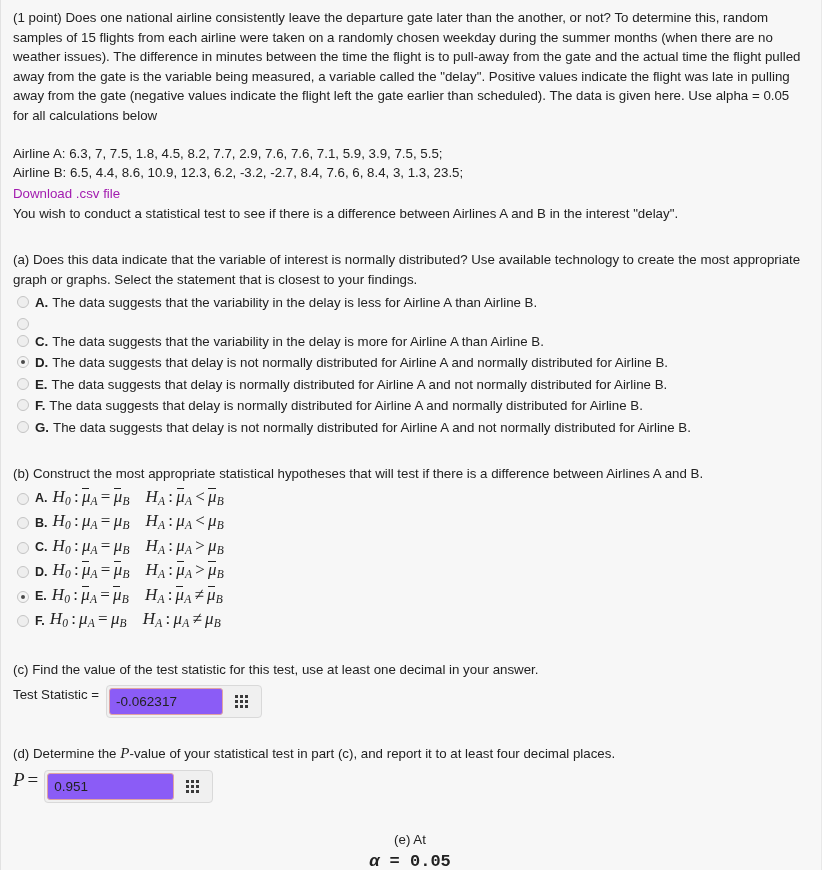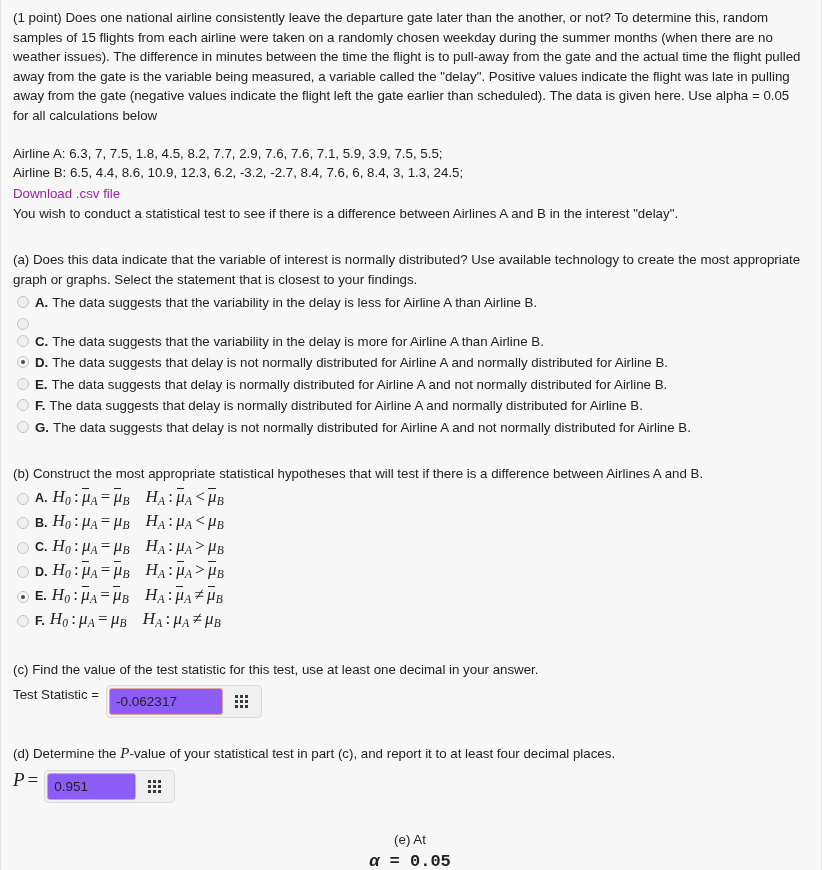--- a/index.html
+++ b/index.html
@@ -190,21 +190,21 @@
 </style>
 </head>
 <body>
 
 <div id="page">
   <div class="content">
 
     <p class="intro">(1 point) Does one national airline consistently leave the departure gate later than the another, or not? To determine this, random samples of 15 flights from each airline were taken on a randomly chosen weekday during the summer months (when there are no weather issues). The difference in minutes between the time the flight is to pull-away from the gate and the actual time the flight pulled away from the gate is the variable being measured, a variable called the "delay". Positive values indicate the flight was late in pulling away from the gate (negative values indicate the flight left the gate earlier than scheduled). The data is given here. Use alpha = 0.05 for all calculations below</p>
 
     <p class="dataline">Airline A: 6.3, 7, 7.5, 1.8, 4.5, 8.2, 7.7, 2.9, 7.6, 7.6, 7.1, 5.9, 3.9, 7.5, 5.5;</p>
-    <p class="dataline">Airline B: 6.5, 4.4, 8.6, 10.9, 12.3, 6.2, -3.2, -2.7, 8.4, 7.6, 6, 8.4, 3, 1.3, 24.5;</p>
+    <p class="dataline">Airline B: 6.5, 4.4, 8.6, 10.9, 12.3, 6.2, -3.2, -2.7, 8.4, 7.6, 6, 8.4, 3, 1.3, 23.5;</p>
     <a class="csvlink" href="#">Download .csv file</a>
     <p class="wish">You wish to conduct a statistical test to see if there is a difference between Airlines A and B in the interest "delay".</p>
 
     
     <div class="part">
       <p class="part-q">(a) Does this data indicate that the variable of interest is normally distributed? Use available technology to create the most appropriate graph or graphs. Select the statement that is closest to your findings.</p>
       <div id="part-a-options">
           <div class="opt">
             <span class="radio"></span>
             <span><span class="opt-letter">A.</span><span class="opt-text">The data suggests that the variability in the delay is less for Airline A than Airline B.</span></span>
@@ -295,21 +295,21 @@
         </span>
       </div>
     </div>
 
     
     <div class="part">
       <p class="part-q"><span>(d) Determine the </span><span class="math" style="font-size:15px;">P</span><span>-value of your statistical test in part (c), and report it to at least four decimal places.</span></p>
       <div class="ansrow">
         <span class="mathlabel"><span>P</span><span class="eq">=</span></span>
         <span class="inputwrap">
-          <input class="ansinput" style="width: 89px;" value="0.951">
+          <input class="ansinput" style="width: 127px;" value="0.951">
           <span class="calcbtn">
             <span class="grid3">
               <i></i>
                 <i></i>
                 <i></i>
                 <i></i>
                 <i></i>
                 <i></i>
                 <i></i>
                 <i></i>

